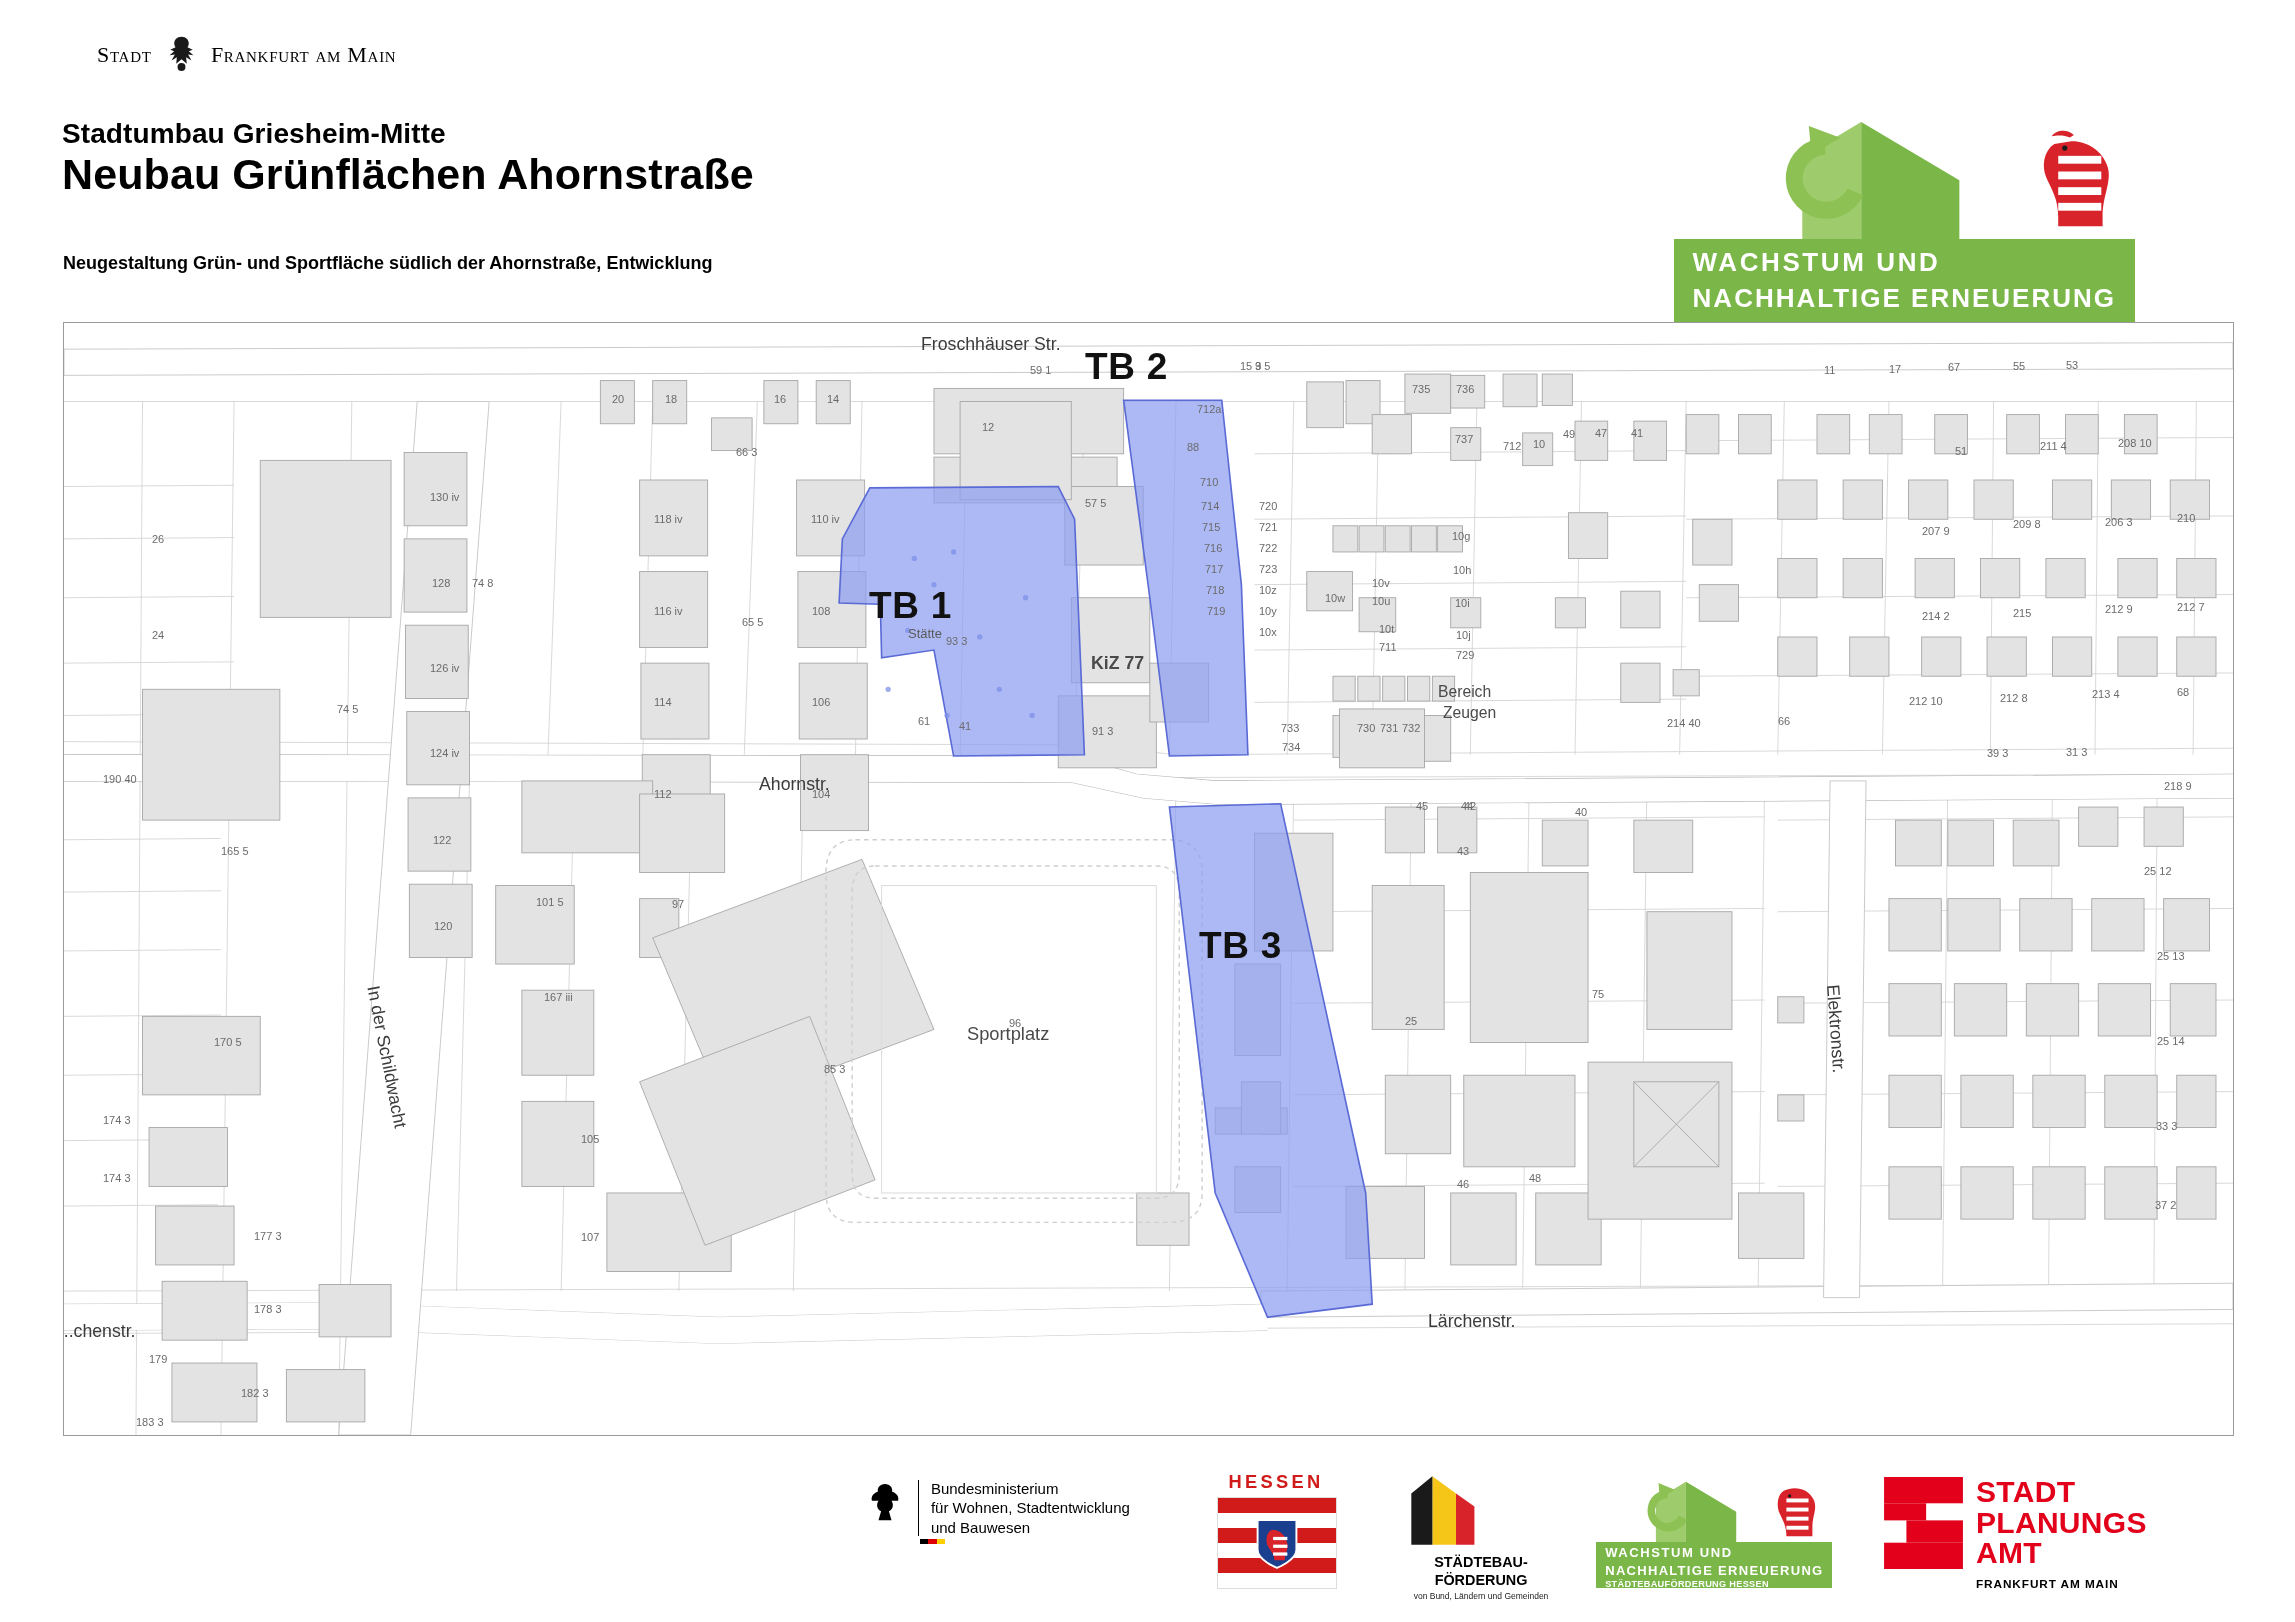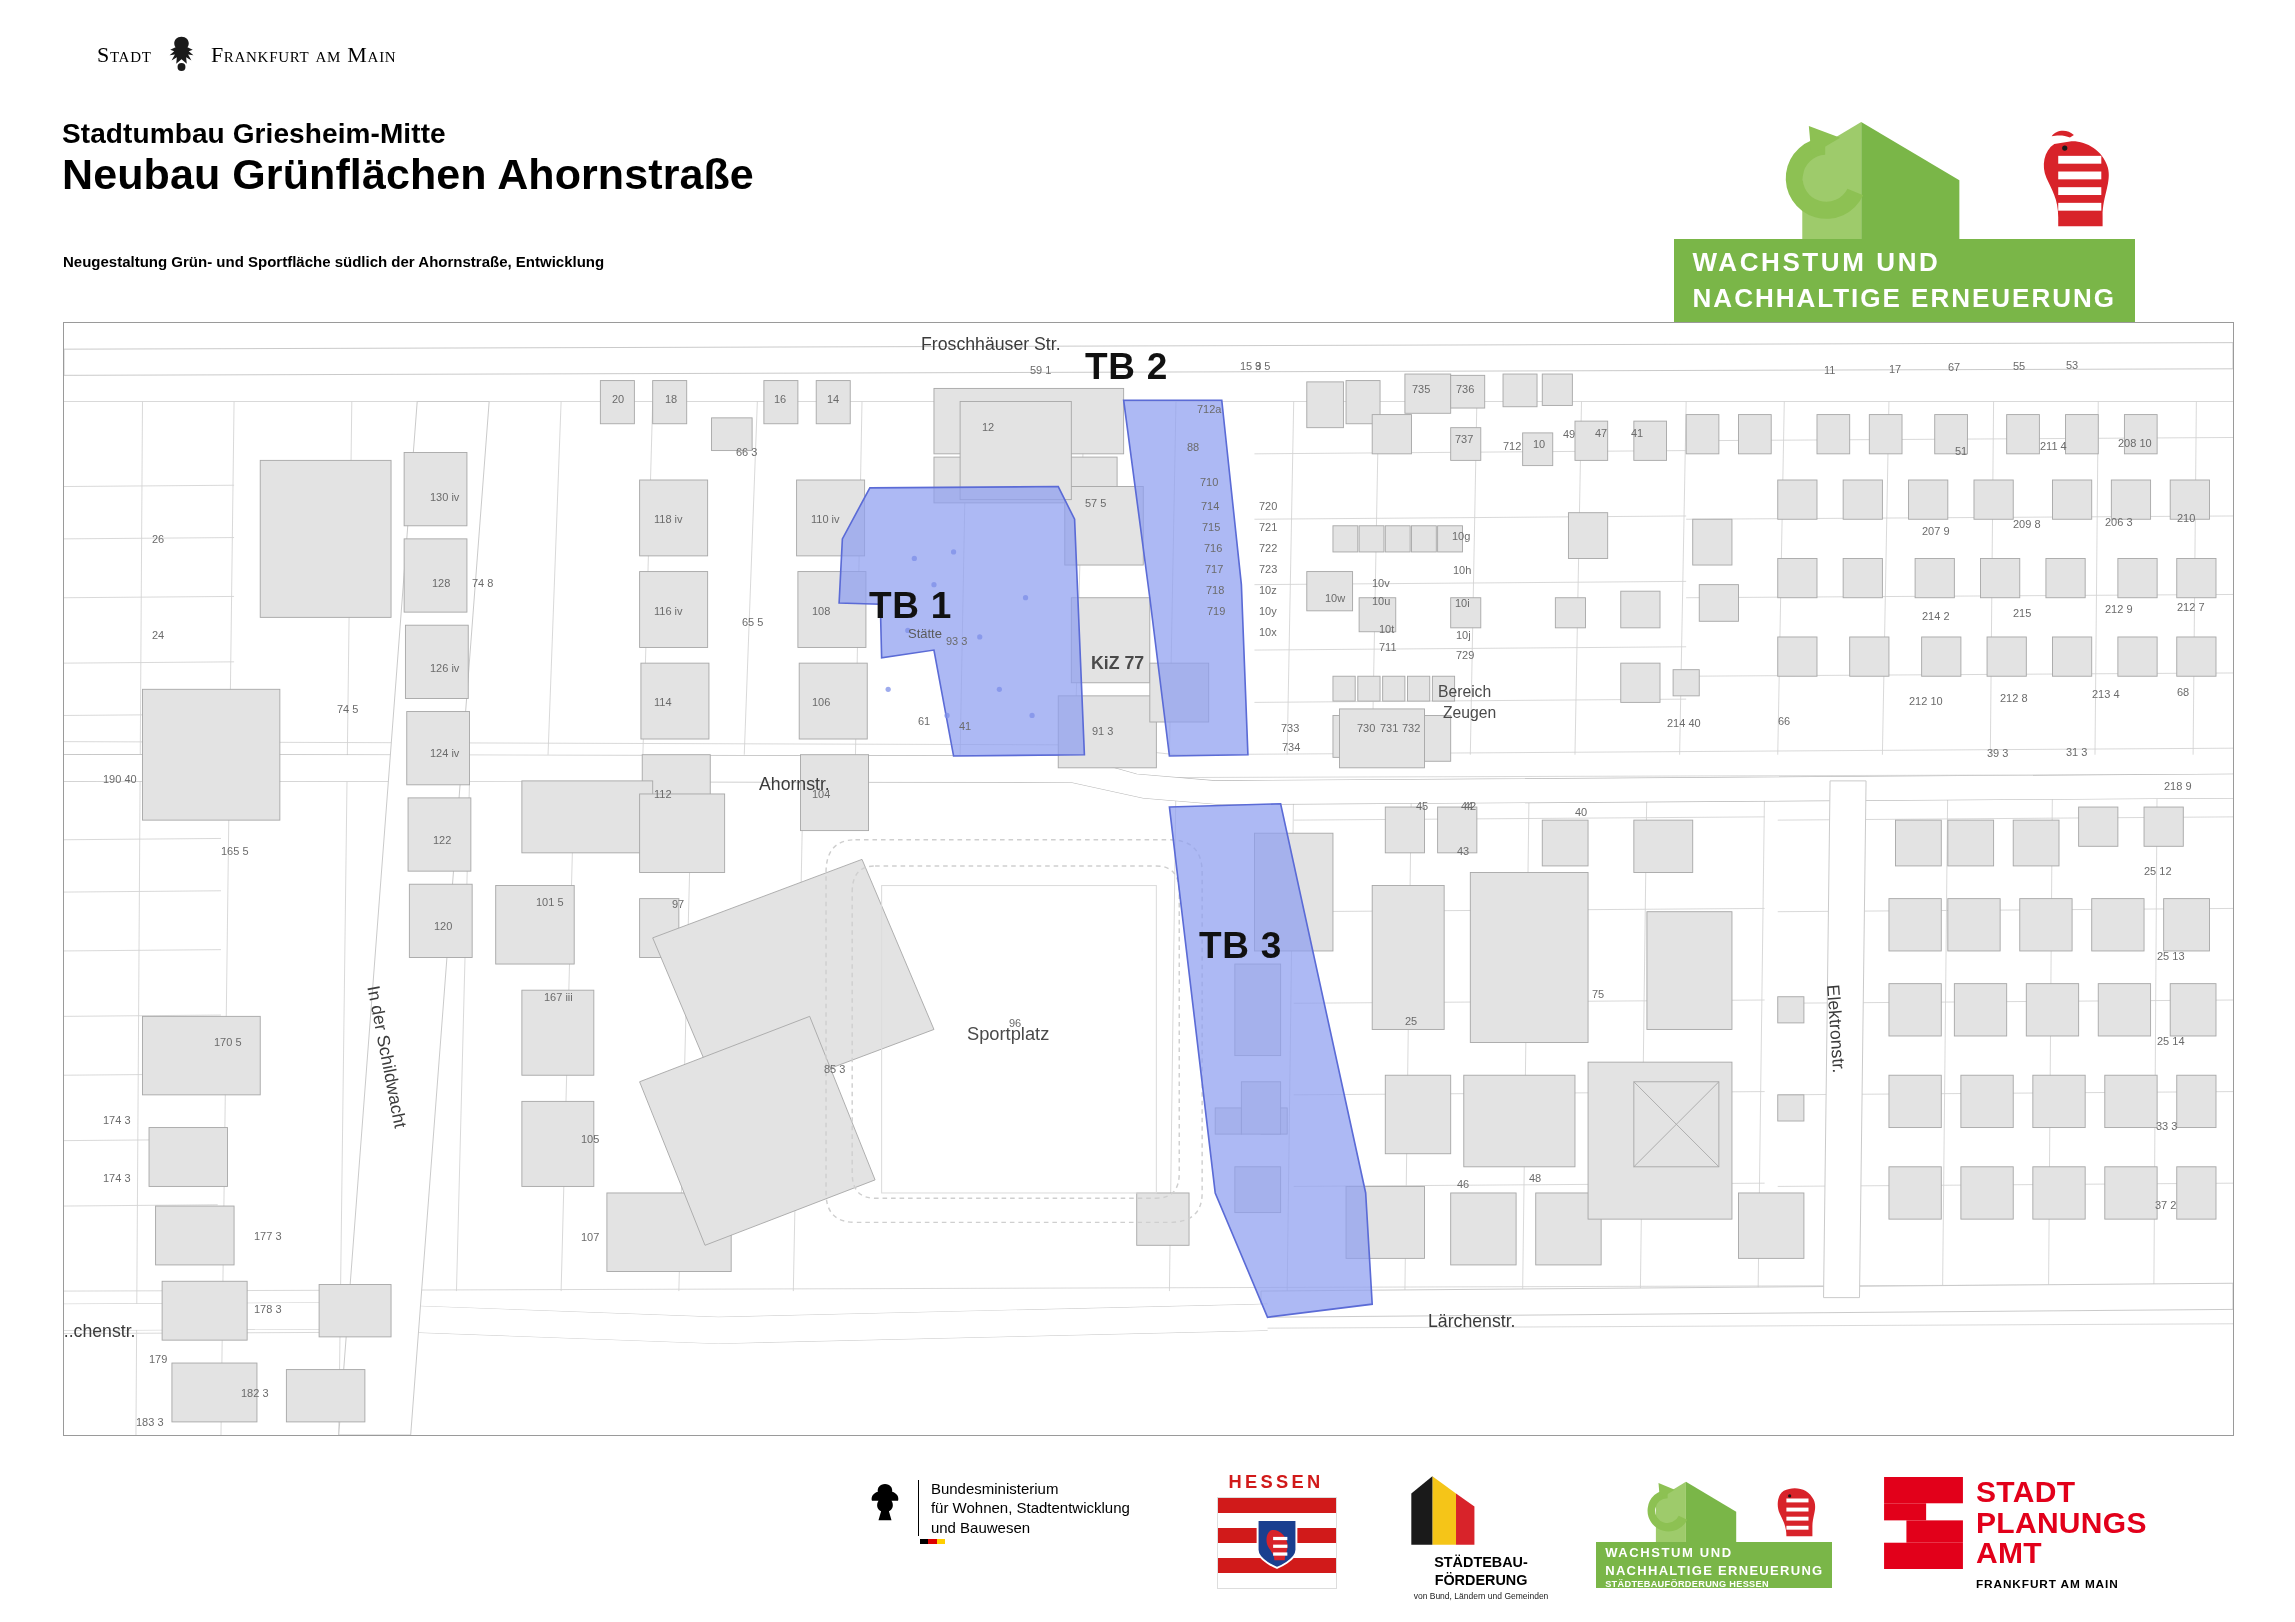--- a/index.html
+++ b/index.html
@@ -59,21 +59,21 @@
     left: 62px;
     top: 150px;
     font-size: 43px;
     font-weight: bold;
     letter-spacing: 0.1px;
   }
   .title-desc {
     position: absolute;
     left: 63px;
     top: 252px;
-    font-size: 15px;
+    font-size: 18px;
     font-weight: bold;
     line-height: 1.32;
   }
 
   
   .program-badge {
     position: absolute;
     left: 1671px;
     top: 111px;
     width: 517px;

